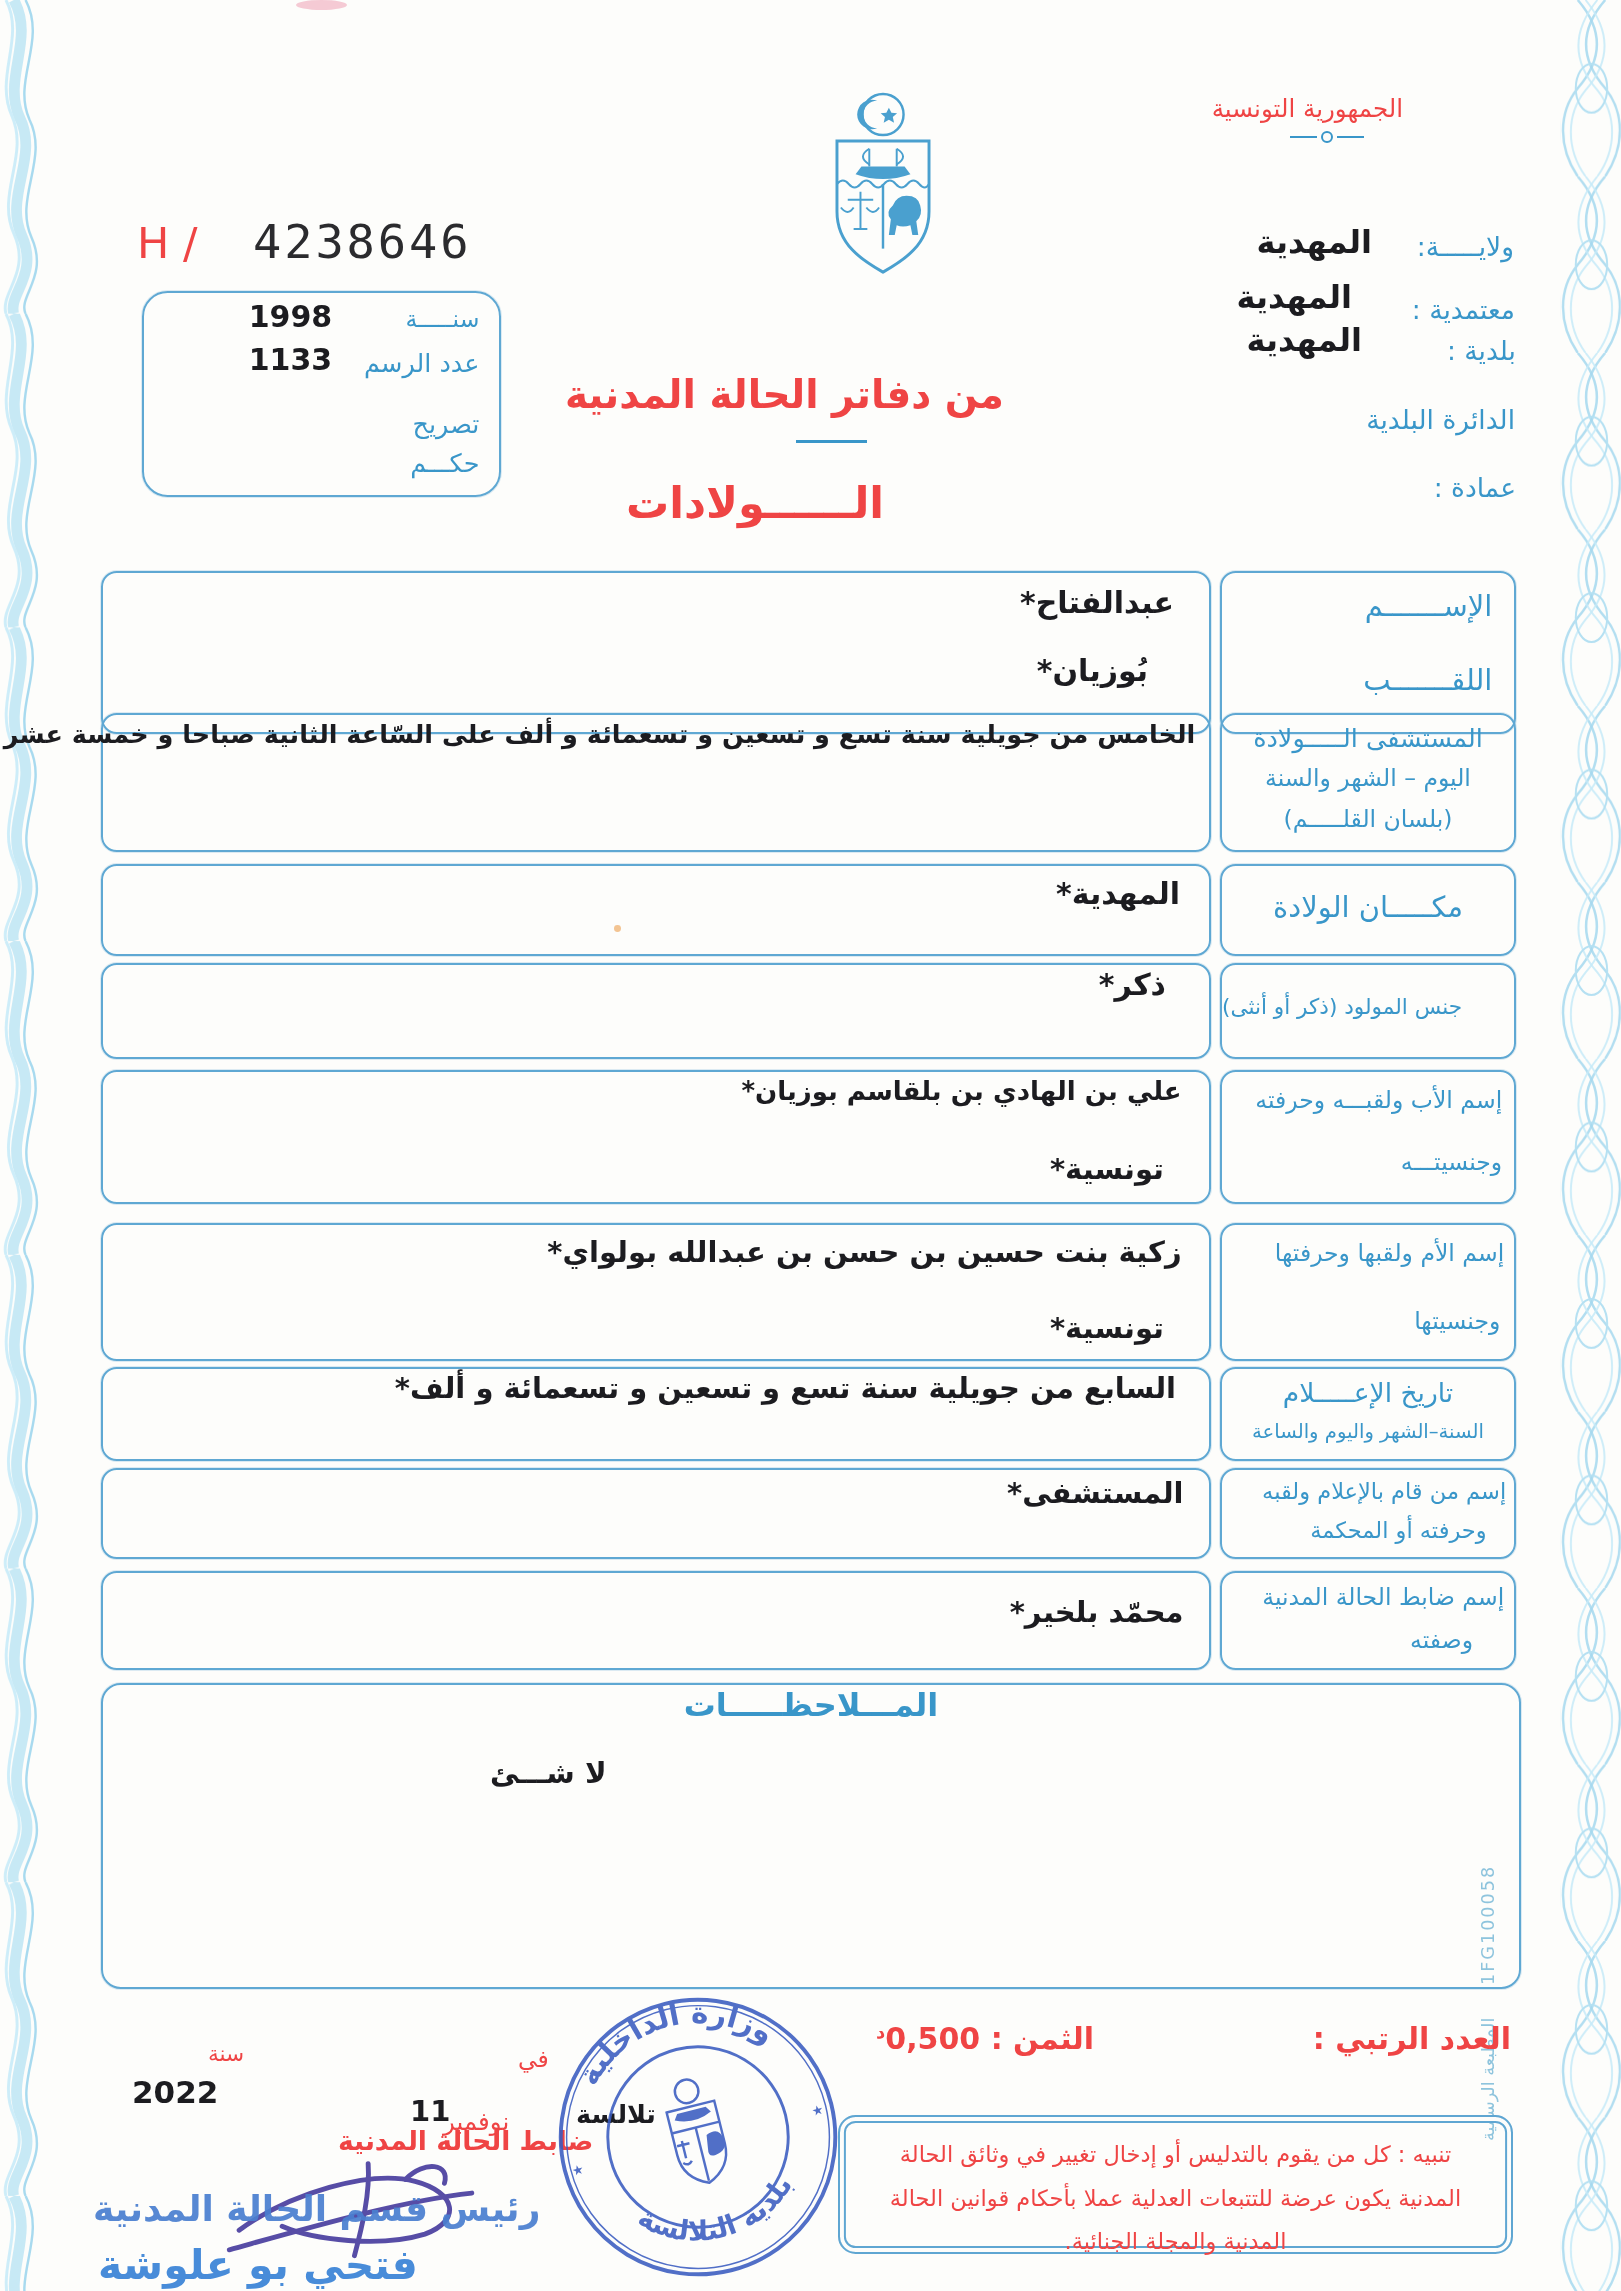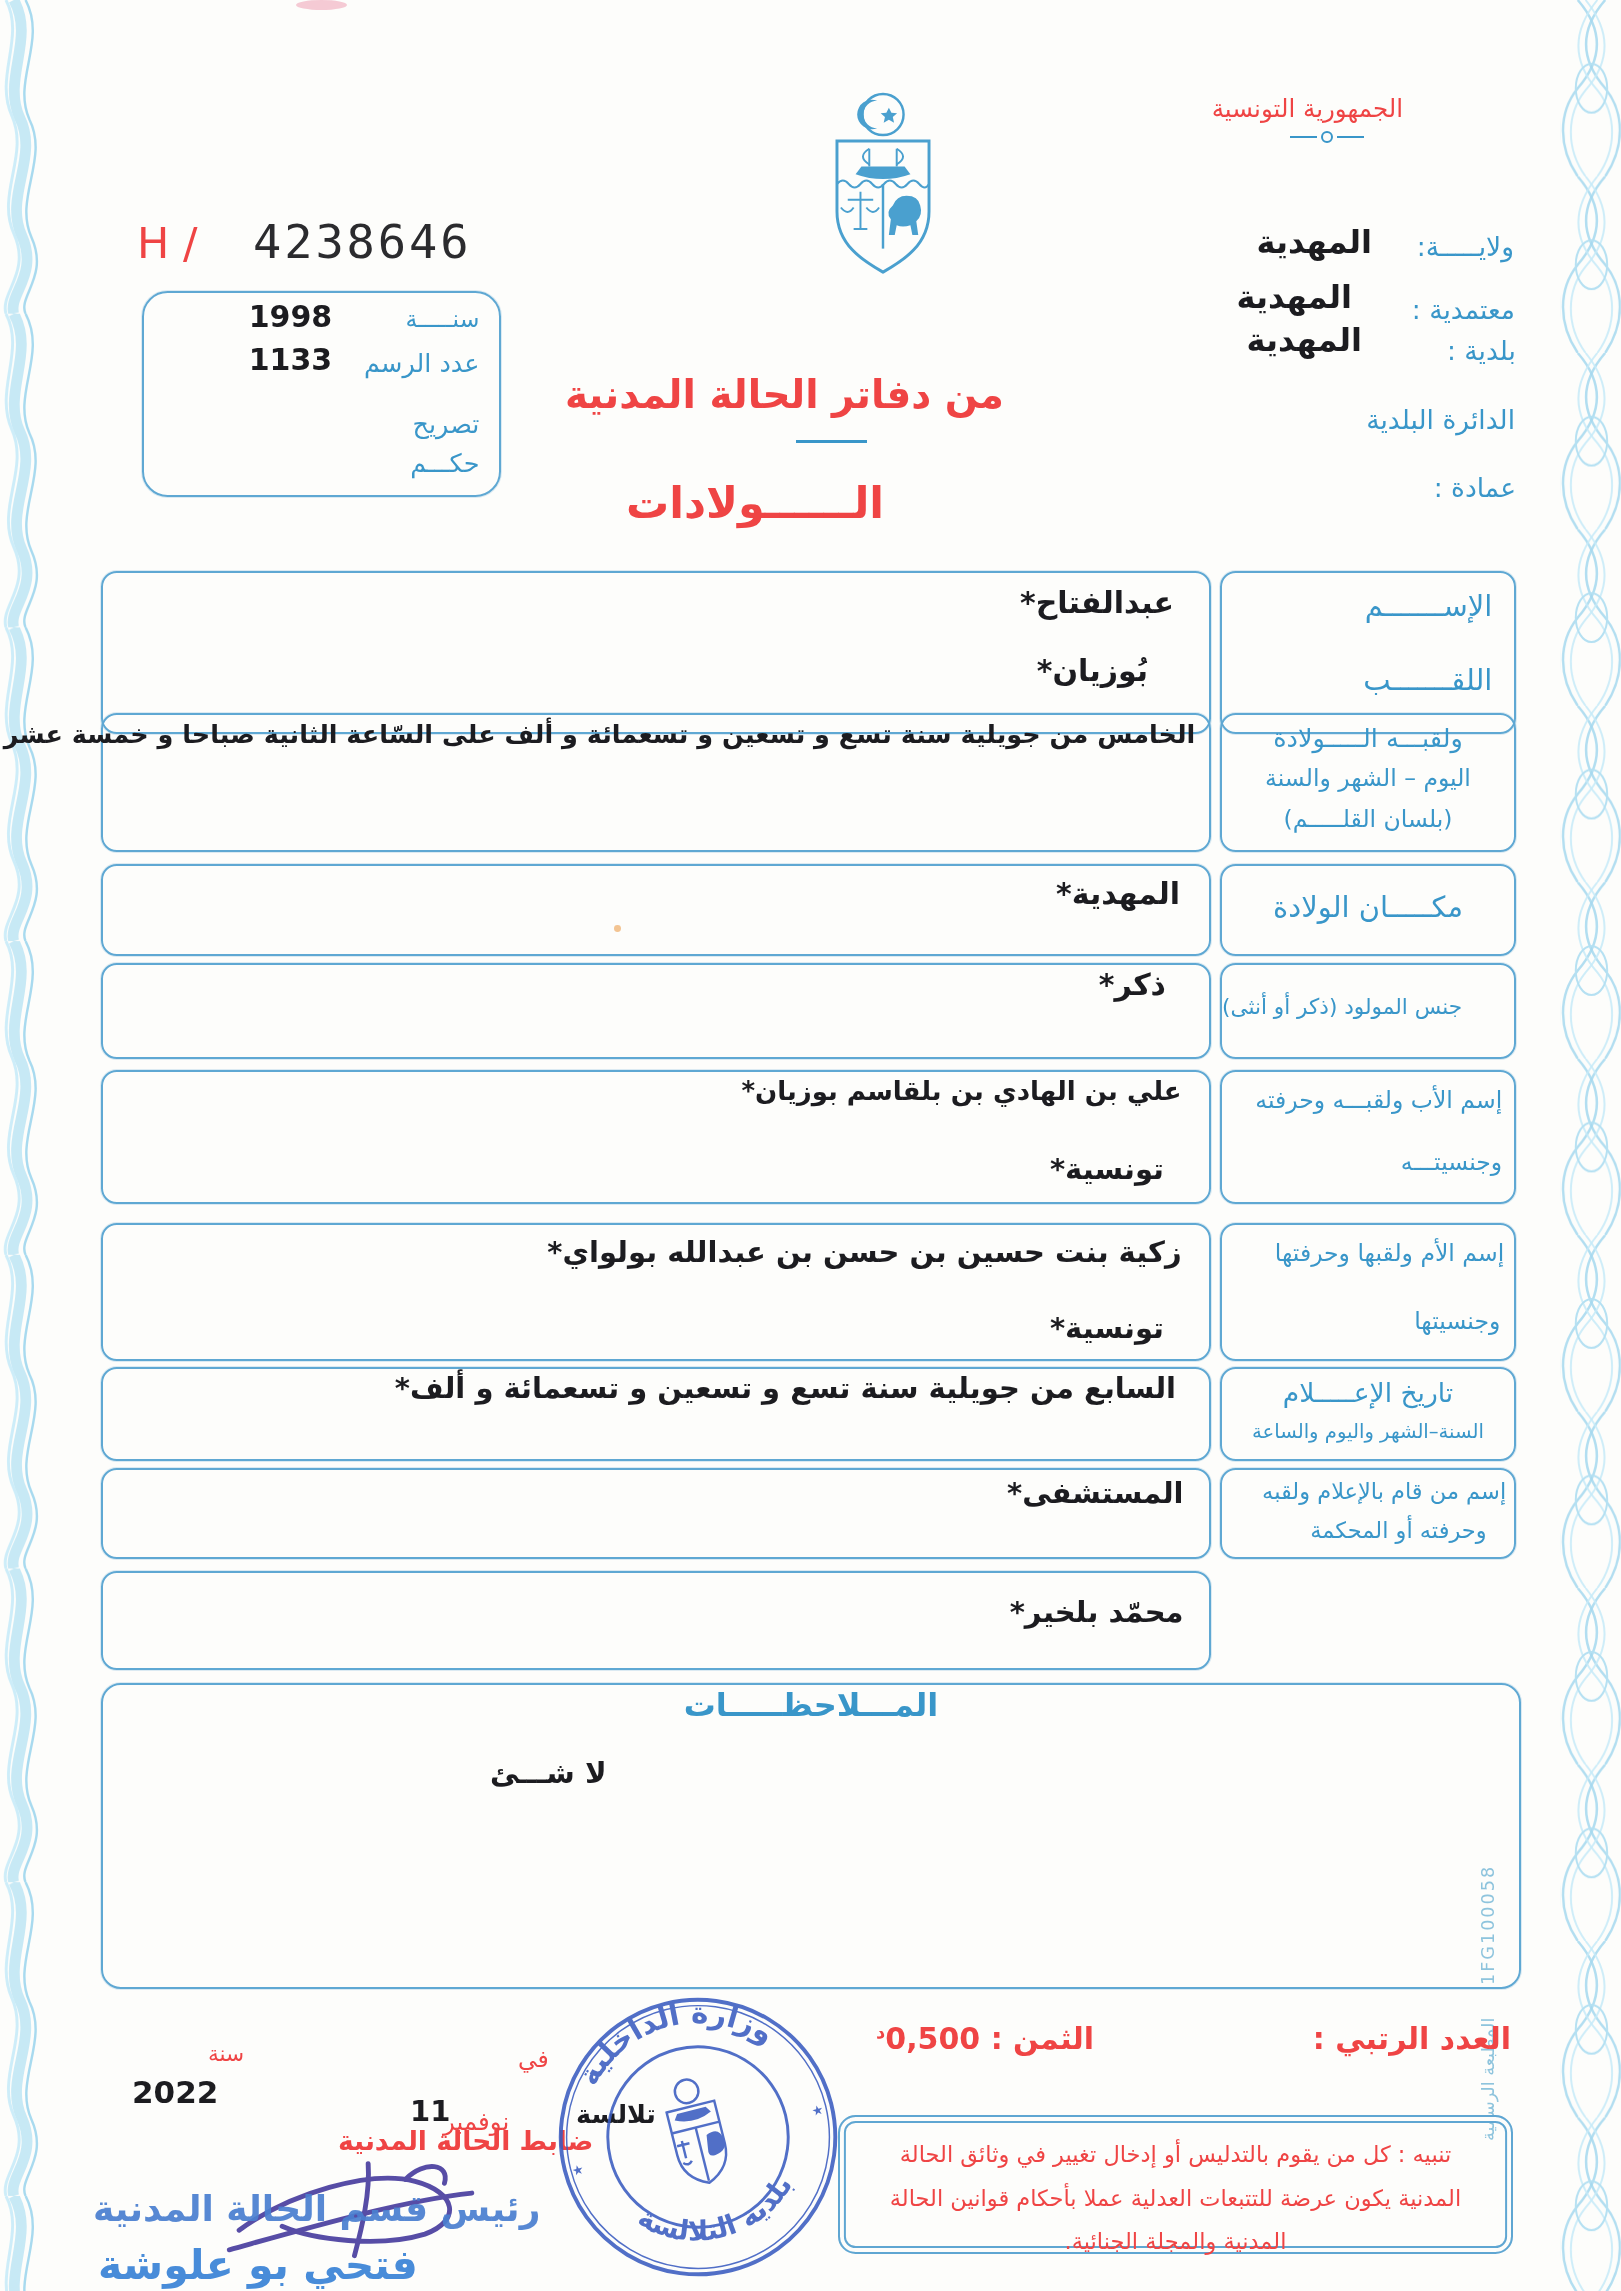--- a/index.html
+++ b/index.html
@@ -105,21 +105,21 @@
   </div>
   <div class="box lbox" style="top:571px;height:159px">
     <span class="lbl" style="right:21.6px;top:15.7px;font-size:29px" dir="rtl">الإســـــــم</span>
     <span class="lbl" style="right:21.6px;top:90px;font-size:29px" dir="rtl">اللقـــــــب</span>
   </div>
 
   <div class="box vbox" style="top:713px;height:135px">
     <span class="val" style="right:13.7px;top:3.9px;font-size:25.5px" dir="rtl">الخامس من جويلية سنة تسع و تسعين و تسعمائة و ألف  على السّاعة الثانية صباحا و خمسة عشر دقيقة*</span>
   </div>
   <div class="box lbox" style="top:713px;height:135px">
-    <span class="lbl" style="left:0;right:0;text-align:center;top:7.8px;font-size:25.5px" dir="rtl">ولقبـــه الـــــولادة</span>
+    <span class="lbl" style="left:0;right:0;text-align:center;top:7.8px;font-size:25.5px" dir="rtl">المستشفى الـــــولادة</span>
     <span class="lbl" style="left:0;right:0;text-align:center;top:49px;font-size:23.5px" dir="rtl">اليوم – الشهر والسنة</span>
     <span class="lbl" style="left:0;right:0;text-align:center;top:90px;font-size:23.5px" dir="rtl">(بلسان القلـــــم)</span>
   </div>
 
   <div class="box vbox" style="top:864px;height:88px">
     <span class="val" style="right:29px;top:9.8px;font-size:30px" dir="rtl">المهدية*</span>
   </div>
   <div class="box lbox" style="top:864px;height:88px">
     <span class="lbl" style="left:0;right:0;text-align:center;top:23.5px;font-size:29px" dir="rtl">مكـــــان الولادة</span>
   </div>
@@ -160,20 +160,24 @@
   <div class="box vbox" style="top:1468px;height:87px">
     <span class="val" style="right:25.5px;top:5.9px;font-size:29px" dir="rtl">المستشفى*</span>
   </div>
   <div class="box lbox" style="top:1468px;height:87px">
     <span class="lbl" style="right:7.8px;top:7.8px;font-size:22.5px" dir="rtl">إسم من قام بالإعلام ولقبه</span>
     <span class="lbl" style="right:27.4px;top:47px;font-size:22.5px" dir="rtl">وحرفته أو المحكمة</span>
   </div>
 
   <div class="box vbox" style="top:1571px;height:95px">
     <span class="val" style="right:25.5px;top:21.6px;font-size:29px" dir="rtl">محمّد بلخير*</span>
+  </div>
+  <div class="box lbox" style="top:1571px;height:95px">
+    <span class="lbl" style="right:9.8px;top:9.8px;font-size:23.5px" dir="rtl">إسم ضابط الحالة المدنية</span>
+    <span class="lbl" style="right:41px;top:53px;font-size:23.5px" dir="rtl">وصفته</span>
   </div>
 
   <div class="box" style="left:101px;top:1683px;width:1416px;height:302px;border-radius:19.6px">
     <span class="lbl" style="left:0;right:0;text-align:center;top:1px;font-size:32px;font-weight:bold" dir="rtl">المـــلاحظـــــات</span>
     <span class="val" style="left:387px;top:71px;font-size:29px" dir="rtl">لا شـــئ</span>
   </div>
 
   <div class="abs" style="left:1478px;top:1759px;height:382px;writing-mode:vertical-rl;transform:rotate(180deg);color:#8ec4dd;font-size:17.6px;letter-spacing:2px;display:flex;gap:33px">
     <span>المطبعة الرسمية</span>
     <span>1FG100058</span>

